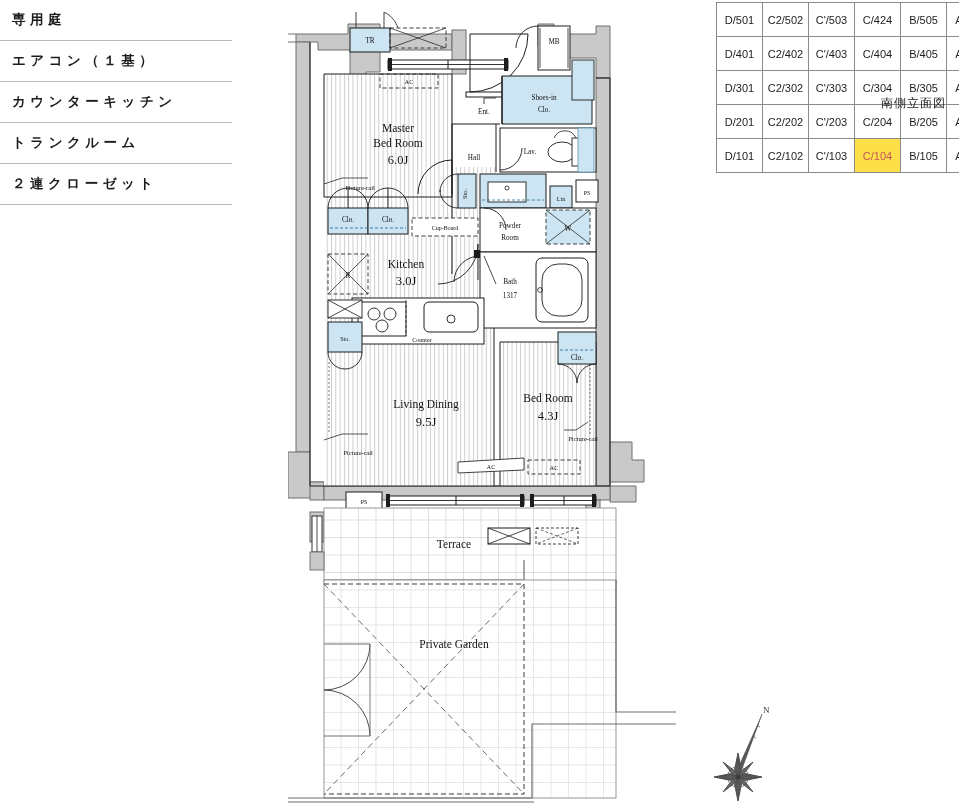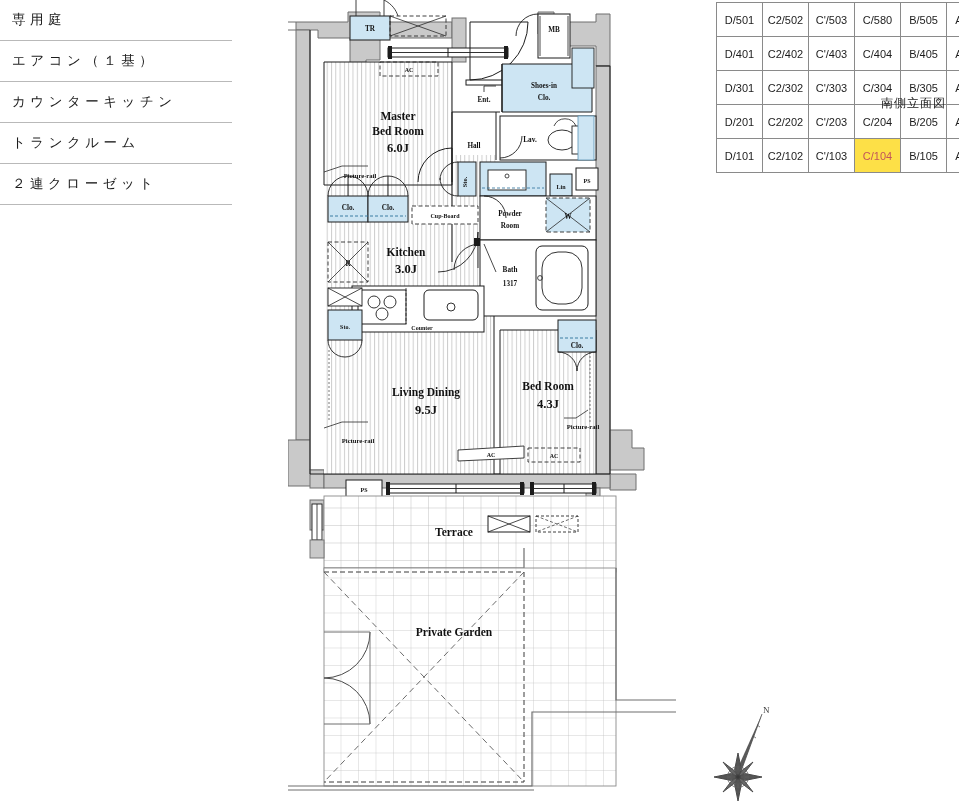--- a/index.html
+++ b/index.html
@@ -1,39 +1,39 @@
 <!DOCTYPE html>
 <html><head>
 <meta charset="utf-8">
 <style>
   html,body{margin:0;padding:0;background:#ffffff;}
   body{width:959px;height:811px;position:relative;overflow:hidden;
        font-family:"Liberation Serif",serif;color:#1a1a1a;}
 
   
-  #feature-list{position:absolute;left:0;top:0;width:232px;}
+  #feature-list{position:absolute;left:0;top:0;width:232px;font-weight:bold;}
   .feature-row{height:40px;border-bottom:1px solid #b9b9b9;display:flex;align-items:center;}
   .feature-row .txt{font-family:"Liberation Serif",serif;font-size:13.5px;
        letter-spacing:4.5px;padding-left:12px;color:#1c1c1c;white-space:nowrap;}
 
   
   #unit-table-wrap{position:absolute;left:716px;top:2px;}
   table.units{border-collapse:collapse;font-family:"Liberation Sans",sans-serif;font-size:11px;}
   table.units td{border:1px solid #8a8a8a;height:17px;text-align:center;
        padding:8px 3px;color:#1c1c1c;white-space:nowrap;}
   table.units td.unit{min-width:39px;}
   table.units td.hl{background:#fde047;color:#c2555a;}
   #elev-caption{position:absolute;left:716px;top:95px;width:230px;text-align:right;
        font-family:Liberation Sans, sans-serif;font-size:12px;letter-spacing:1px;}
 
   
   #compass{position:absolute;left:700px;top:700px;width:110px;height:105px;}
 
   
-  #plan{position:absolute;left:288px;top:0;width:388px;height:795px;font-weight:bold;}
+  #plan{position:absolute;left:288px;top:12px;width:388px;height:795px;}
   #plan svg{display:block;}
 
   .rm-label{font-family:"Liberation Serif",serif;fill:#111;text-anchor:middle;}
   .rm-name{font-size:11.5px;}
   .rm-area{font-size:12.5px;}
   .sm-label{font-family:"Liberation Serif",serif;font-size:7.2px;fill:#111;text-anchor:middle;}
   .xs-label{font-family:"Liberation Serif",serif;font-size:6px;fill:#111;text-anchor:middle;}
   .pr-label{font-family:"Liberation Serif",serif;font-size:6.6px;fill:#111;text-anchor:middle;}
   .vert-label{font-family:"Liberation Serif",serif;font-size:6.4px;fill:#111;text-anchor:middle;}
 </style>
@@ -58,21 +58,21 @@
   </div>
 </div>
 
 <div id="unit-table-wrap">
   <table class="units">
     <tbody id="units-body">
         <tr>
           <td class="unit">D/501</td>
           <td class="unit">C2/502</td>
           <td class="unit">C'/503</td>
-          <td class="unit">C/580</td>
+          <td class="unit">C/424</td>
           <td class="unit">B/505</td>
           <td class="unit">A/506</td>
         </tr>
         <tr>
           <td class="unit">D/401</td>
           <td class="unit">C2/402</td>
           <td class="unit">C'/403</td>
           <td class="unit">C/404</td>
           <td class="unit">B/405</td>
           <td class="unit">A/406</td>

